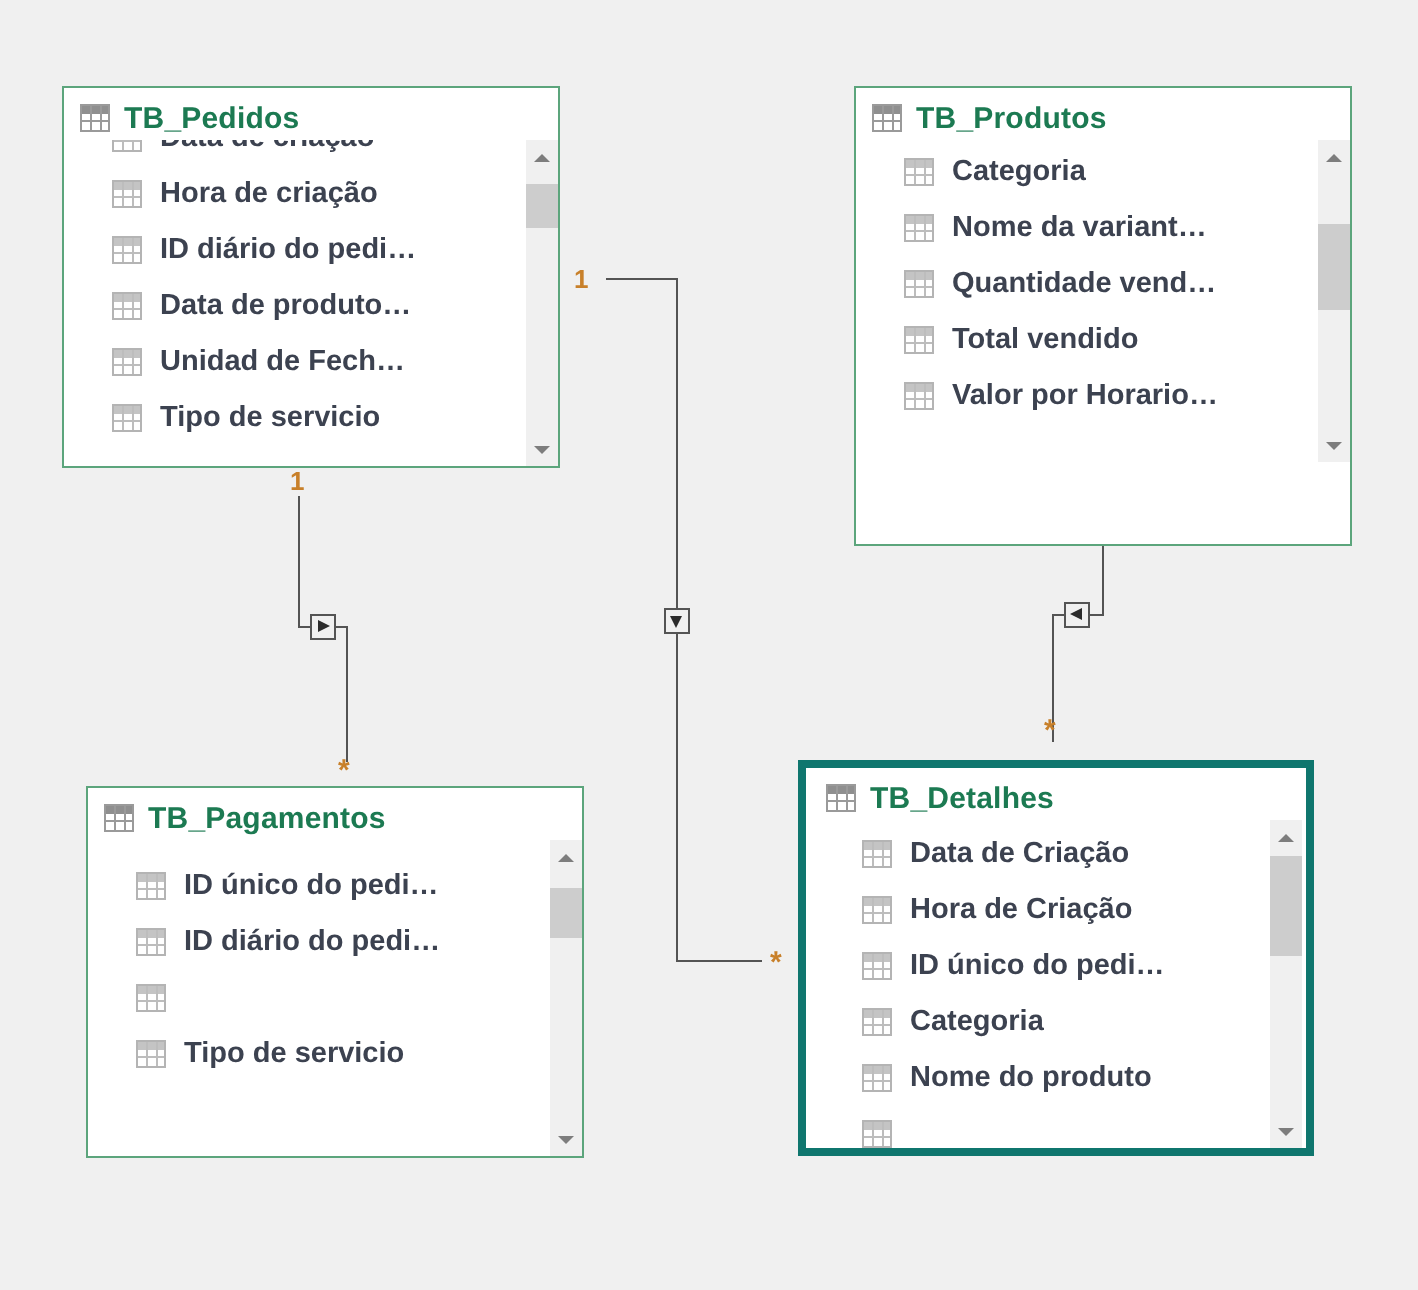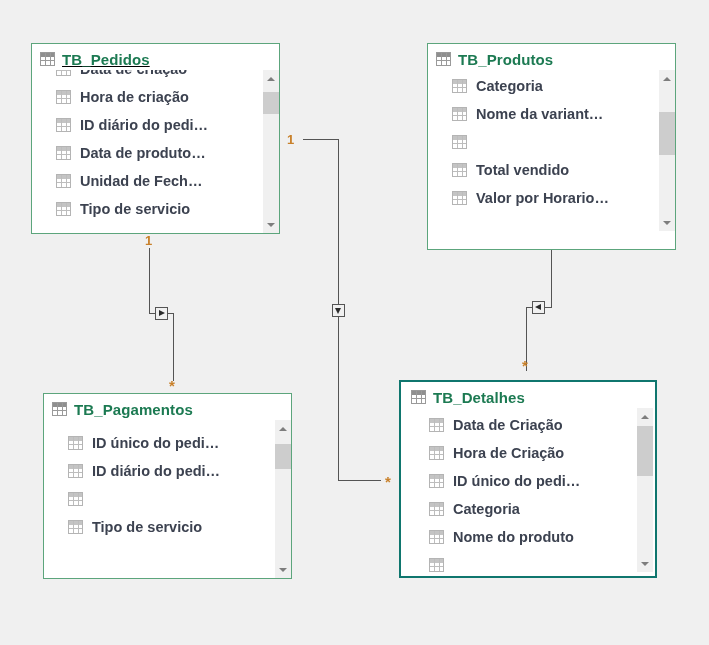--- a/index.html
+++ b/index.html
@@ -26,21 +26,21 @@
 
   
   .tbl {
     position: absolute;
     background: #ffffff;
     border: 1px solid #5ca57c;
     box-sizing: border-box;
     overflow: hidden;
   }
   .tbl.selected {
-    border: 2px solid #0f766e;
+    border: 4px solid #0f766e;
     background: #ffffff;
     box-shadow: none;
   }
 
   .tbl-head {
     display: flex;
     align-items: center;
     height: 26px;
     padding: 4px 0 0 8px;
     box-sizing: border-box;
@@ -214,21 +214,21 @@
 
   <div class="conn v" style="left:551px; top:247px; height:61px;"></div>
   <div class="conn h" style="left:527px; top:307px; width:25px;"></div>
   <div class="conn v" style="left:526px; top:307px; height:64px;"></div>
   <div class="marker left" style="left:532px; top:301px;">
       <span class="tri"></span>
     </div>
   <div class="card-lbl one" style="left:547px; top:232px;">1</div>
   <div class="card-lbl many" style="left:522px; top:358px;">*</div>
 
-  <div class="tbl" id="tbl-pedidos" style="left:31px; top:43px; width:249px; height:191px;text-decoration:underline;">
+  <div class="tbl" id="tbl-pedidos" style="left:31px; top:43px; width:249px; height:191px;">
     <div class="tbl-head">
       <span class="ico-table"></span>
       <span class="tbl-title">TB_Pedidos</span>
     </div>
     <div class="fields-wrap" style="height:163px;">
       <div class="fields" style="top:-15px;">
         <div class="field">
           <span class="ico-table dim"></span>
           <span class="field-label">Data de criação</span>
         </div>
@@ -258,37 +258,38 @@
           <span class="sb-arrow up"></span>
         </div>
         <div class="sb-thumb" style="top:22px; height:22px;"></div>
         <div class="sb-btn down">
           <span class="sb-arrow down"></span>
         </div>
       </div>
     </div>
   </div>
 
-  <div class="tbl" id="tbl-produtos" style="left:427px; top:43px; width:249px; height:207px;">
+  <div class="tbl" id="tbl-produtos" style="left:427px; top:43px; width:249px; height:230px;">
     <div class="tbl-head">
       <span class="ico-table"></span>
       <span class="tbl-title">TB_Produtos</span>
     </div>
     <div class="fields-wrap" style="height:161px;">
       <div class="fields" style="top:2px;">
         <div class="field">
           <span class="ico-table dim"></span>
           <span class="field-label">Categoria</span>
         </div>
         <div class="field">
           <span class="ico-table dim"></span>
           <span class="field-label">Nome da variant…</span>
         </div>
         <div class="field">
           <span class="ico-table dim"></span>
+          <span class="field-label">Quantidade vend…</span>
         </div>
         <div class="field">
           <span class="ico-table dim"></span>
           <span class="field-label">Total vendido</span>
         </div>
         <div class="field">
           <span class="ico-table dim"></span>
           <span class="field-label">Valor por Horario…</span>
         </div>
       </div>

